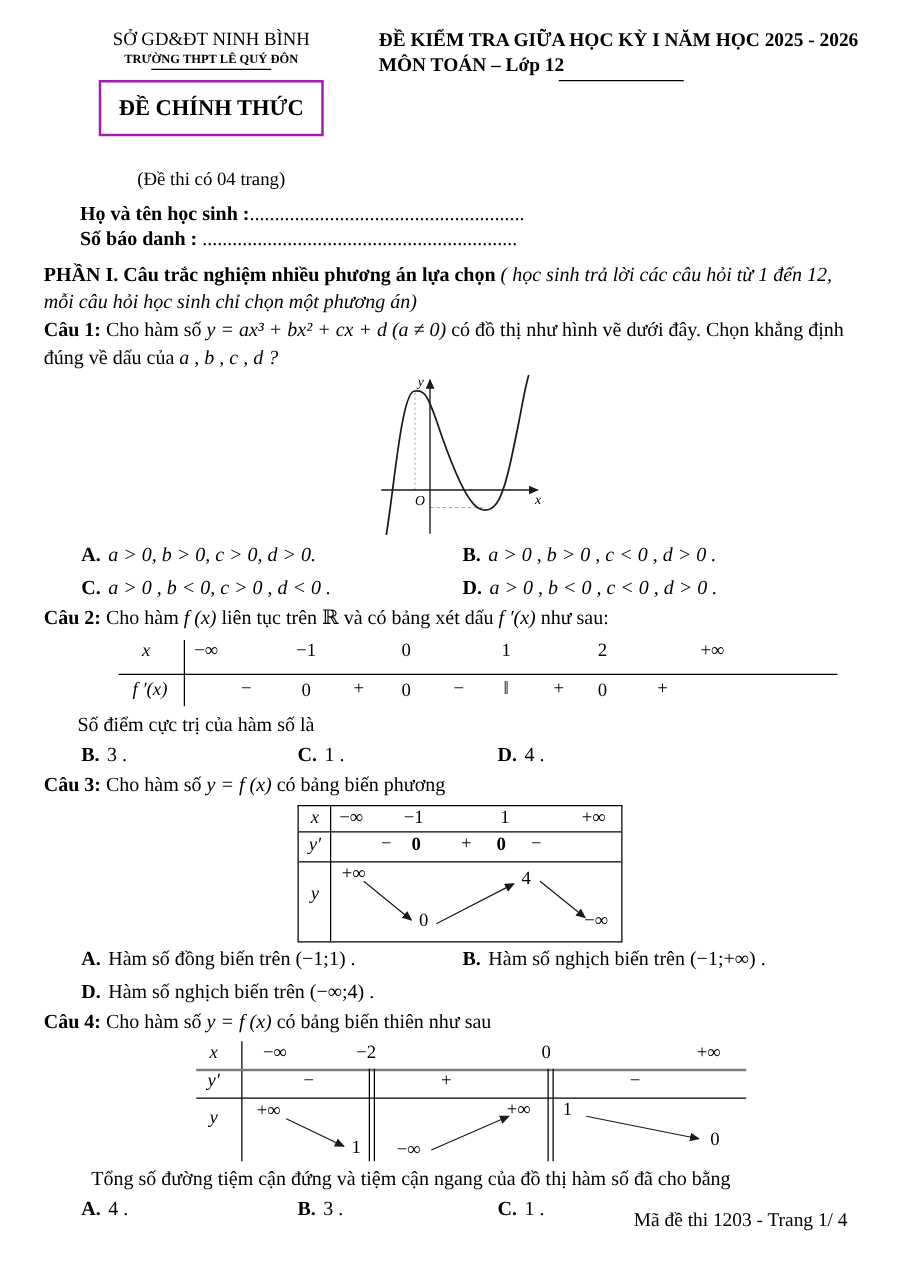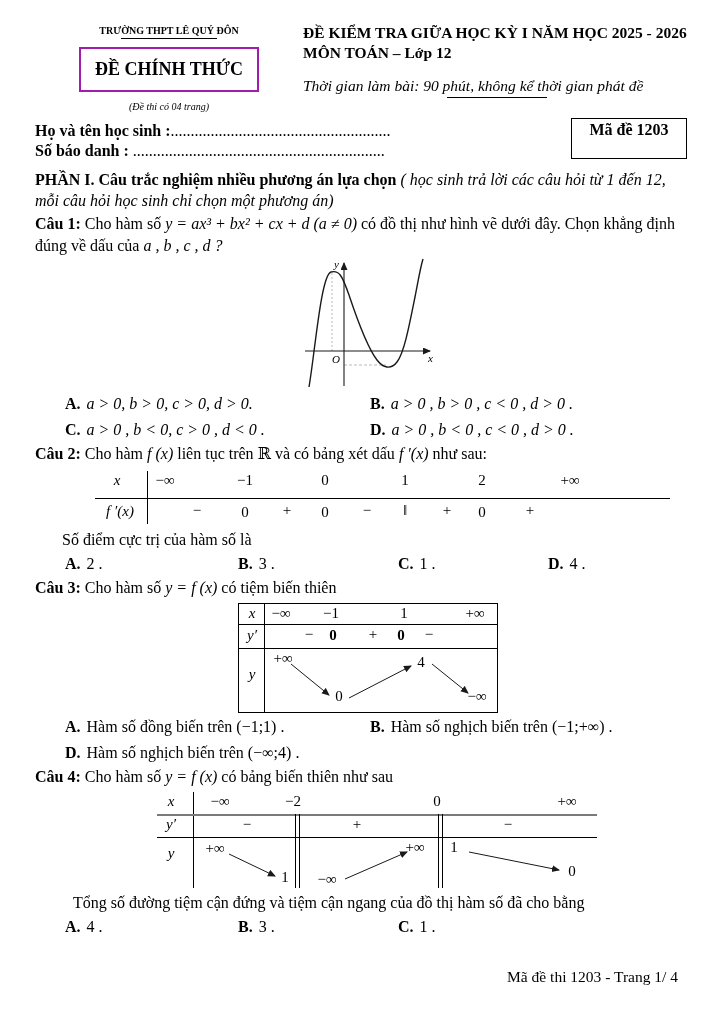--- a/index.html
+++ b/index.html
@@ -11,28 +11,28 @@
   .math{font-style:italic;}
   b,.b{font-weight:bold;}
   
   .header{display:flex;}
   .h-left{width:268px;text-align:center;}
   .h-right{flex:1;}
   .h-dept{font-size:15px;}
   .h-school{font-size:10px;font-weight:bold;margin-top:1px;}
   .u-short{width:96px;border-bottom:1.5px solid #000;margin:2px auto 8px auto;}
   .official-box{display:inline-block;border:2px solid #a21caf;padding:10px 14px;font-weight:bold;font-size:18px;}
-  .pages-note{font-style:italic;font-size:10px;margin-top:9px;}
+  .pages-note{font-size:15px;margin-top:27px;}
   .h-title{font-weight:bold;font-size:15.5px;}
   .h-subject{font-weight:bold;font-size:15.5px;margin-top:2px;}
   .h-time{font-style:italic;font-size:15.5px;margin-top:15px;}
   .u-time{width:100px;border-bottom:1.2px solid #000;margin:2px auto 0 auto;}
   
   .student{position:relative;margin-top:9px;height:46px;}
-  .st-line{line-height:20px;}
+  .st-line{line-height:20px;margin-left:29px;}
   .code-box{position:absolute;right:3px;top:-3px;width:116px;height:41px;border:1.2px solid #000;
     text-align:center;font-weight:bold;font-size:16px;box-sizing:border-box;padding-top:2px;}
   
   .part1{margin-top:2px;line-height:21px;}
   .part-note{font-style:italic;}
   
   .qp{line-height:22px;margin-top:2px;}
   .sub{padding-left:27px;line-height:22px;margin-top:2px;}
   .opts2{display:grid;grid-template-columns:305px 1fr;padding-left:30px;row-gap:4px;margin-top:3px;line-height:22px;}
   .opts4{display:grid;grid-template-columns:173px 160px 150px 1fr;padding-left:30px;margin-top:2px;line-height:22px;}
@@ -62,41 +62,40 @@
     <marker id="arr" markerWidth="9" markerHeight="8" refX="7" refY="3.5" orient="auto" markerUnits="userSpaceOnUse">
       <path d="M0,0 L8,3.5 L0,7 Z" fill="#1a1a1a"></path>
     </marker>
   </defs>
 </svg>
 
 <div class="page">
 
   <div class="header">
     <div class="h-left">
+      <div class="h-dept">SỞ GD&amp;ĐT NINH BÌNH</div>
       <div class="h-school">TRƯỜNG THPT LÊ QUÝ ĐÔN</div>
       <div class="u-short"></div>
       <div><span class="official-box">ĐỀ CHÍNH THỨC</span></div>
       <div class="pages-note">(Đề thi có 04 trang)</div>
     </div>
     <div class="h-right">
       <div class="h-title">ĐỀ KIỂM TRA GIỮA HỌC KỲ I NĂM HỌC 2025 - 2026</div>
       <div class="h-subject">MÔN TOÁN – Lớp 12</div>
-      <div class="h-time">Thời gian làm bài: 90 phút, không kể thời gian phát đề</div>
       <div class="u-time"></div>
     </div>
   </div>
 
   <div class="student">
     <div class="st-line">
       <b>Họ và tên học sinh :</b><span>.......................................................</span>
     </div>
     <div class="st-line">
       <b>Số báo danh : </b><span>...............................................................</span>
     </div>
-    <div class="code-box">Mã đề 1203</div>
   </div>
 
   <div class="part1">
     <b>PHẦN I. Câu trắc nghiệm nhiều phương án lựa chọn</b><span class="part-note"> ( học sinh trả lời các câu hỏi từ 1 đến 12, mỗi câu hỏi học sinh chỉ chọn một phương án)</span>
   </div>
 
   <div class="qp">
     <b>Câu 1:</b><span> Cho hàm số </span><span class="math">y = ax³ + bx² + cx + d (a ≠ 0)</span><span> có đồ thị như hình vẽ dưới đây. Chọn khẳng định đúng về dấu của </span><span class="math">a , b , c , d ?</span>
   </div>
 
@@ -144,28 +143,27 @@
     <span class="tv" style="left:230px;top:35px">0</span>
     <span class="tv" style="left:272px;top:33px">−</span>
     <span class="tv" style="left:310px;top:33px">‖</span>
     <span class="tv" style="left:352px;top:33px">+</span>
     <span class="tv" style="left:387px;top:35px">0</span>
     <span class="tv" style="left:435px;top:33px">+</span>
   </div>
 
   <div class="sub">Số điểm cực trị của hàm số là</div>
   <div class="opts4">
-    <div><span class="ok">A.</span><span>2 .</span></div>
     <div><span class="ok">B.</span><span>3 .</span></div>
     <div><span class="ok">C.</span><span>1 .</span></div>
     <div><span class="ok">D.</span><span>4 .</span></div>
   </div>
 
   <div class="qp">
-    <b>Câu 3:</b><span> Cho hàm số </span><span class="math">y = f (x)</span><span> có tiệm biến thiên</span>
+    <b>Câu 3:</b><span> Cho hàm số </span><span class="math">y = f (x)</span><span> có bảng biến phương</span>
   </div>
 
   <div class="bbt3">
     <div class="vline" style="left:25px;top:0;height:108px"></div>
     <div class="hline" style="top:20px"></div>
     <div class="hline" style="top:44px"></div>
     <span class="tv math" style="left:13px;top:1px">x</span>
     <span class="tv math" style="left:13px;top:23px">y′</span>
     <span class="tv math" style="left:13px;top:62px">y</span>
     <span class="tv" style="left:42px;top:1px">−∞</span>

